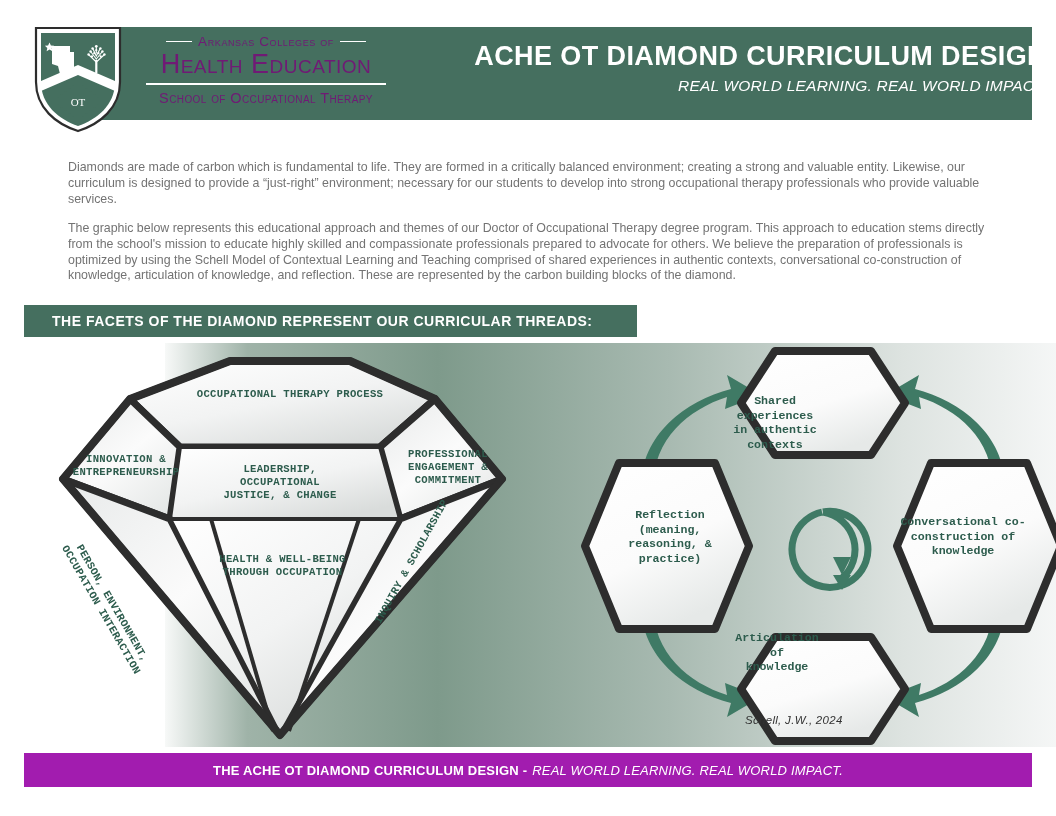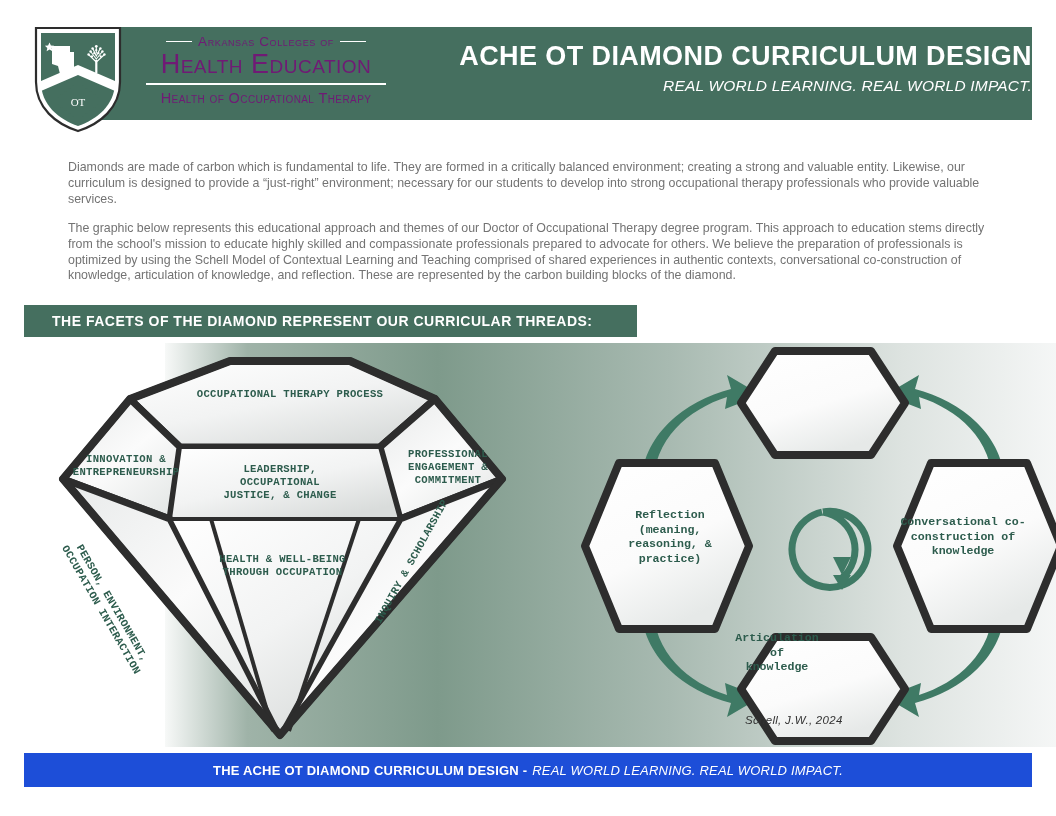--- a/index.html
+++ b/index.html
@@ -26,21 +26,21 @@
   .header-band {
     position: absolute;
     left: 77px;
     top: 27px;
     width: 955px;
     height: 93px;
     background: #456f5f;
   }
   .header-titles {
     position: absolute;
-    right: 24px;
+    right: 9px;
     top: 40px;
     width: 600px;
     text-align: right;
     color: #ffffff;
   }
   .header-title {
     font-size: 27px;
     font-weight: bold;
     letter-spacing: 0.4px;
     line-height: 32px;
@@ -191,21 +191,21 @@
     letter-spacing: 0.3px;
   }
 
   
   #footer {
     position: absolute;
     left: 24px;
     top: 753px;
     width: 1008px;
     height: 34px;
-    background: #1d4ed8;
+    background: #a21caf;
     color: #ffffff;
     display: flex;
     align-items: center;
     justify-content: center;
   }
   #footer .foot-strong {
     font-size: 13px;
     font-weight: bold;
     letter-spacing: 0.2px;
   }
@@ -266,21 +266,21 @@
   </svg>
 
   <div class="wordmark">
     <div class="wm-line1">
       <span class="rule"></span>
       <span>Arkansas Colleges of</span>
       <span class="rule"></span>
     </div>
     <div class="wm-line2">Health Education</div>
     <div class="wm-rule2"></div>
-    <div class="wm-line3">Health of Occupational Therapy</div>
+    <div class="wm-line3">School of Occupational Therapy</div>
   </div>
 
   <div class="header-titles">
     <div class="header-title">ACHE OT DIAMOND CURRICULUM DESIGN</div>
     <div class="header-sub">REAL WORLD LEARNING. REAL WORLD IMPACT.</div>
   </div>
 </div>
 
 <p id="para1" class="para">Diamonds are made of carbon which is fundamental to life. They are formed in a critically balanced environment; creating a strong and valuable entity. Likewise, our curriculum is designed to provide a “just-right” environment; necessary for our students to develop into strong occupational therapy professionals who provide valuable services.</p>
 <p id="para2" class="para">The graphic below represents this educational approach and themes of our Doctor of Occupational Therapy degree program. This approach to education stems directly from the school's mission to educate highly skilled and compassionate professionals prepared to advocate for others. We believe the preparation of professionals is optimized by using the Schell Model of Contextual Learning and Teaching comprised of shared experiences in authentic contexts, conversational co-construction of knowledge, articulation of knowledge, and reflection. These are represented by the carbon building  blocks of the diamond.</p>
@@ -398,20 +398,21 @@
 
     <g fill="none" stroke="#3f7a65" stroke-width="7">
       <path d="M248,169 A38,38 0 1 1 247,169.2 M248,169 A38,38 0 0 1 266,236"></path>
     </g>
     <g fill="#3f7a65">
       <polygon points="258,214 276,214 267,232"></polygon>
       <polygon points="258,232 276,232 267,247"></polygon>
     </g>
   </svg>
 
+  <div class="hex-label" style="left:712px; top:51px; width:96px;">Shared<br>experiences<br>in authentic<br>contexts</div>
   <div class="hex-label" style="left:878px; top:172px; width:140px;">Conversational co-<br>construction of<br>knowledge</div>
   <div class="hex-label" style="left:712px; top:288px; width:100px;">Articulation of<br>knowledge</div>
   <div class="hex-label" style="left:600px; top:165px; width:110px;">Reflection<br>(meaning,<br>reasoning, &amp;<br>practice)</div>
 </div>
 
 <div id="citation">Schell, J.W., 2024</div>
 
 <div id="footer">
   <span class="foot-strong">THE ACHE OT DIAMOND CURRICULUM DESIGN -</span>
   <span class="foot-em">REAL WORLD LEARNING. REAL WORLD IMPACT.</span>

